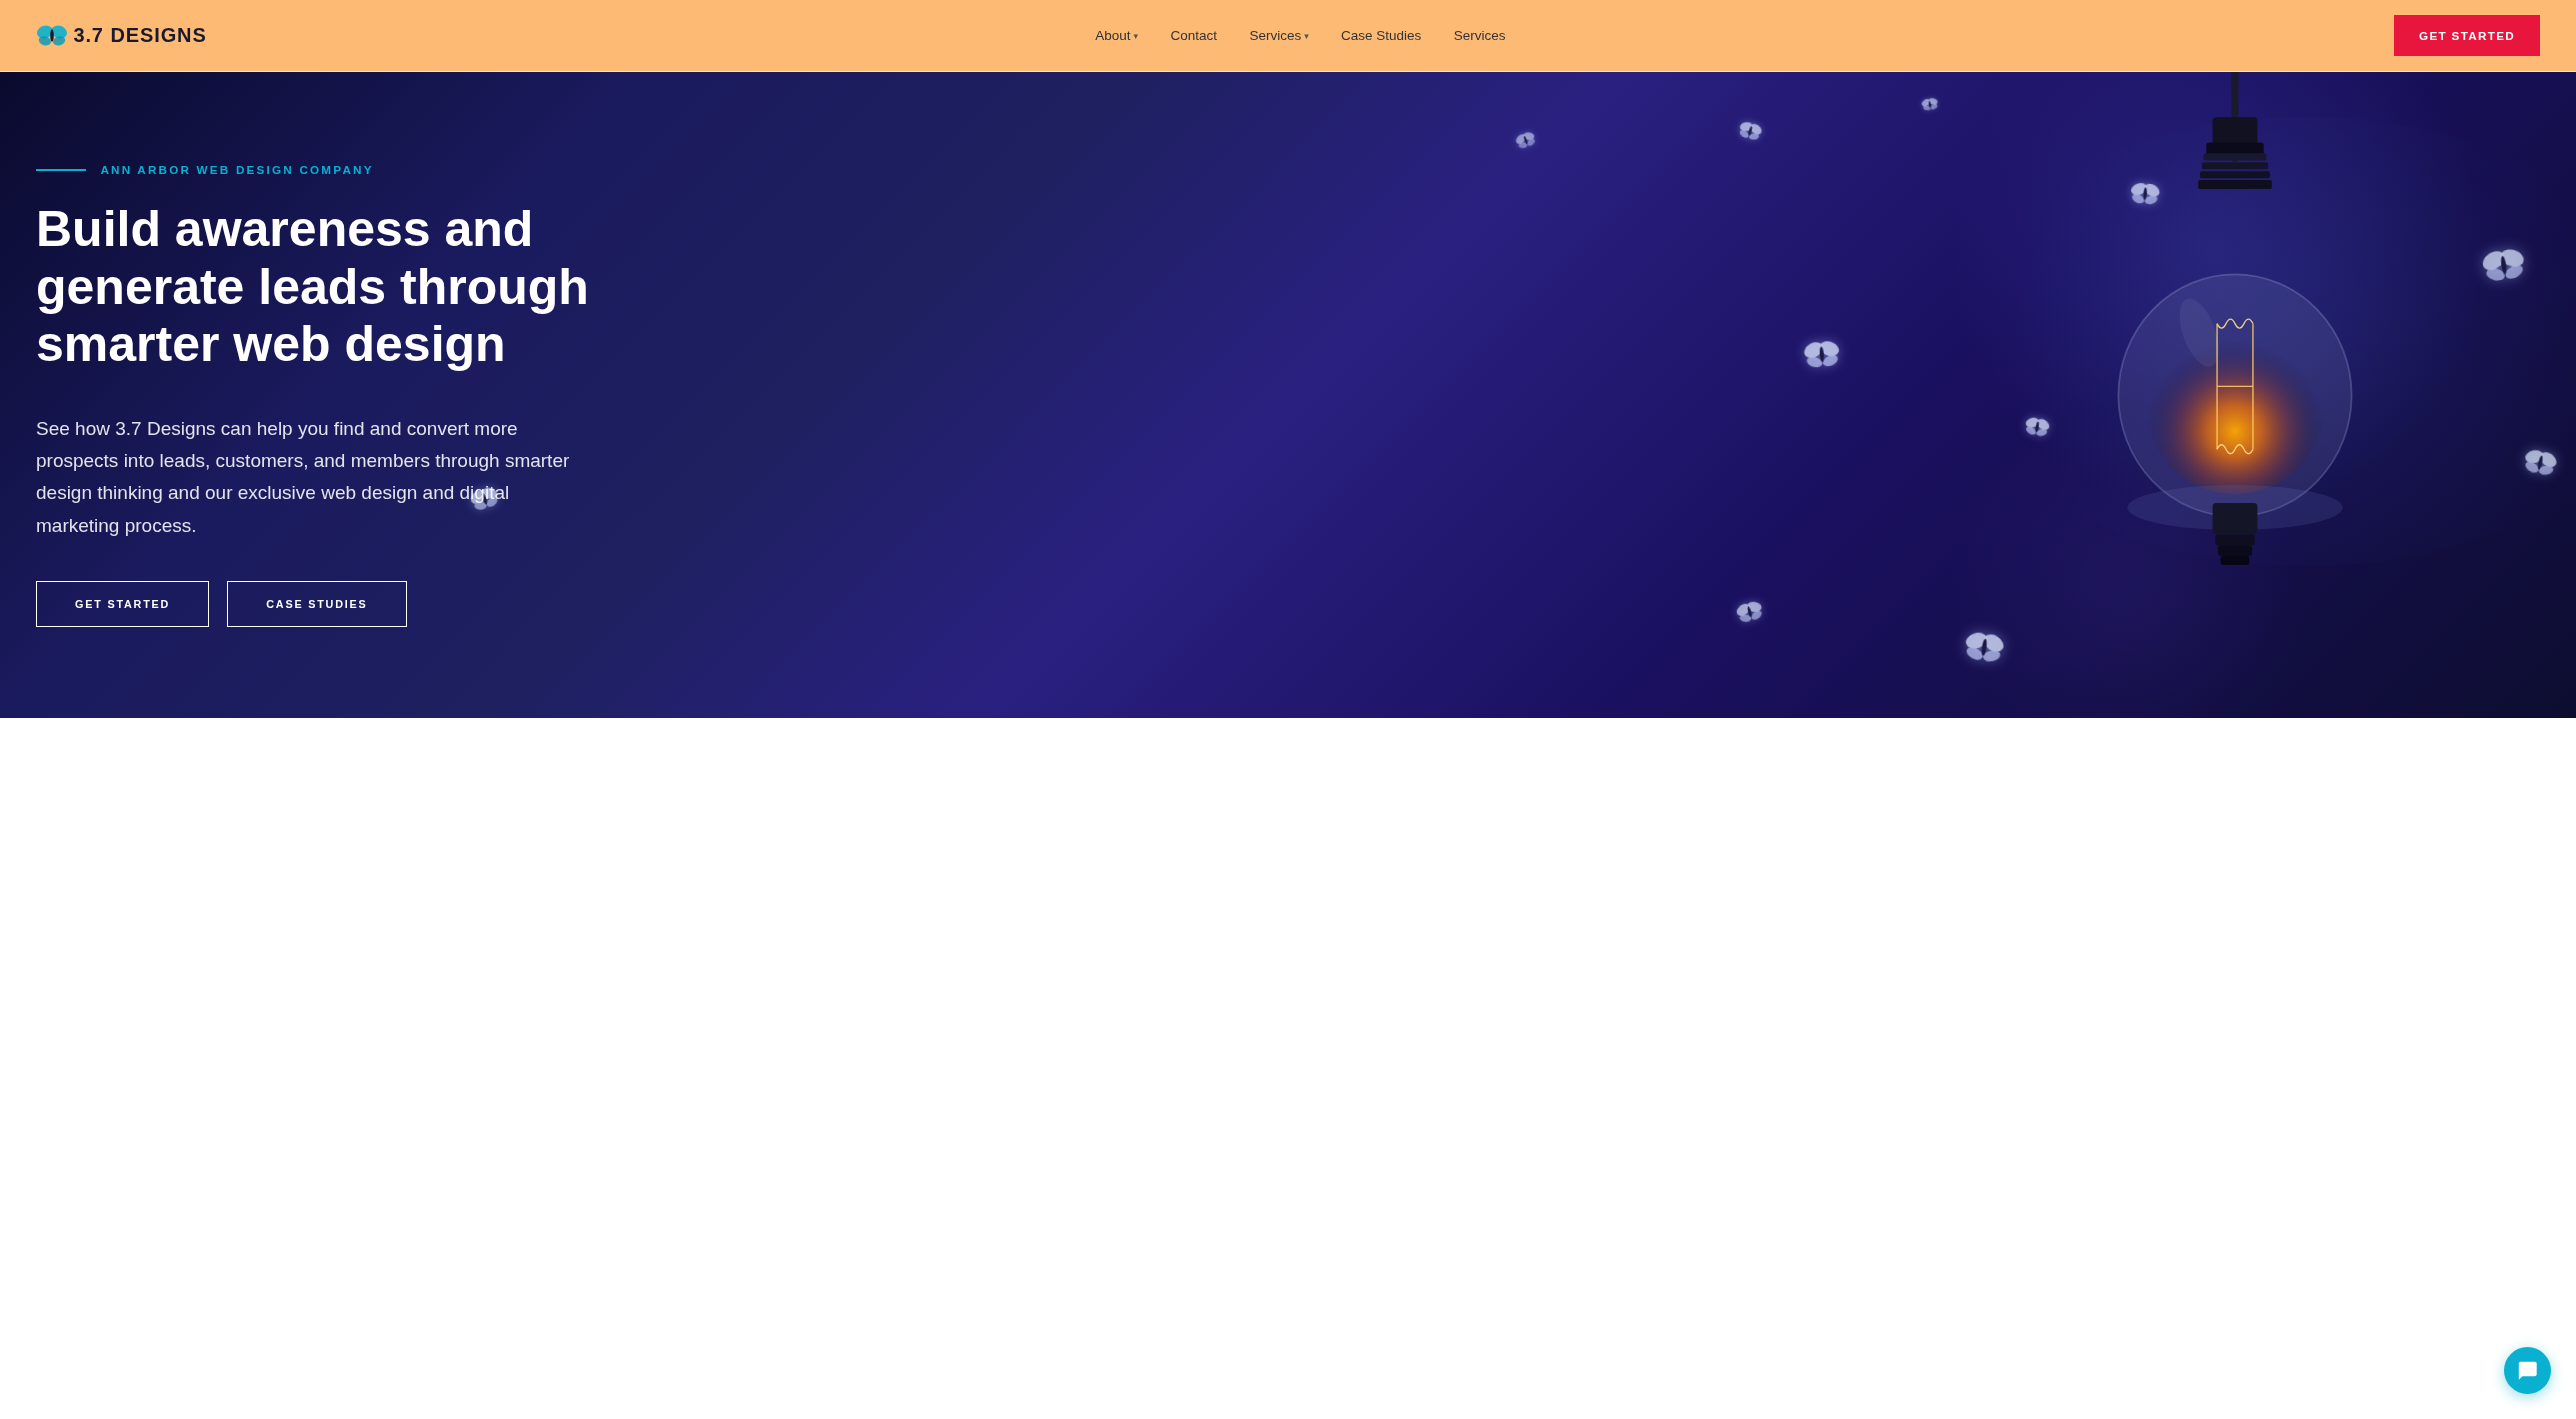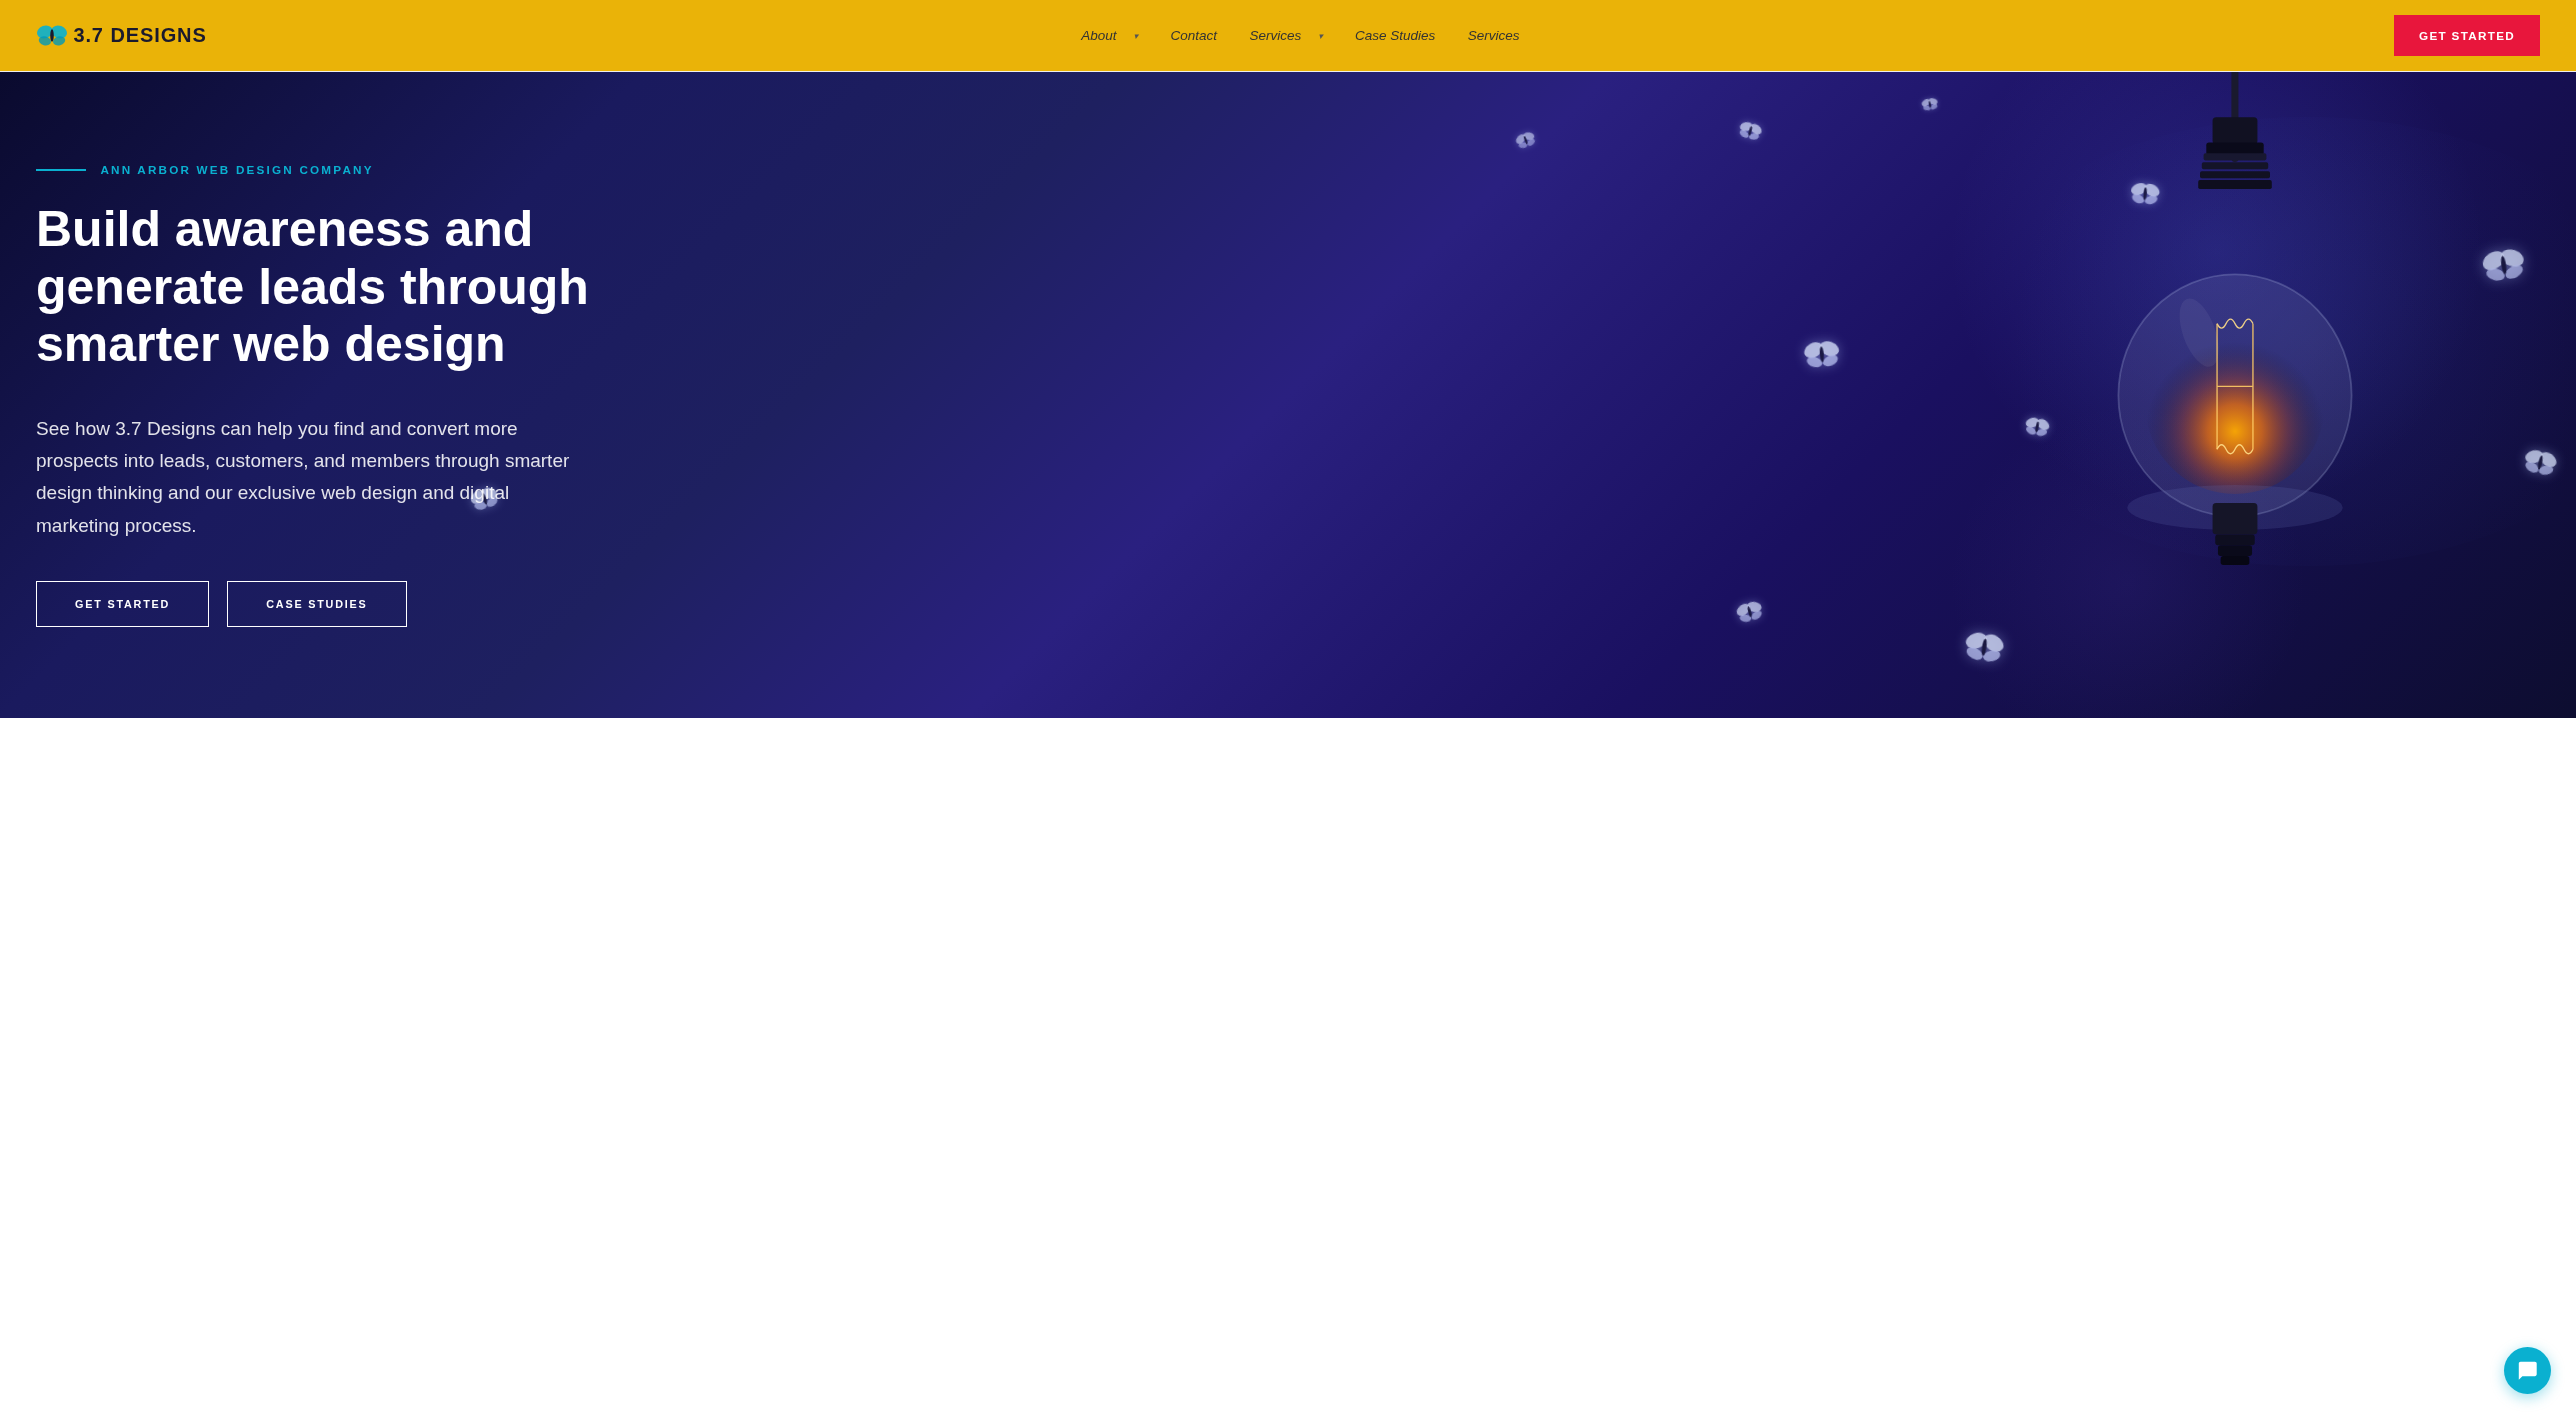--- a/index.html
+++ b/index.html
@@ -5,21 +5,21 @@
     * { margin: 0; padding: 0; box-sizing: border-box; }
     body { font-family: 'Arial', sans-serif; overflow-x: hidden; }
 
     
     .navbar {
       display: flex;
       align-items: center;
       justify-content: space-between;
       padding: 0 36px;
       height: 72px;
-      background: #eab308;
+      background: #fdba74;
       border-bottom: 0.9px solid #eee;
       position: relative;
       z-index: 10;
     }
     .logo {
       display: flex;
       align-items: center;
       gap: 5.4px;
       text-decoration: none;
     }
@@ -39,22 +39,21 @@
       gap: 7.2px;
       list-style: none;
     }
     .nav-links li a {
       text-decoration: none;
       color: #333;
       font-size: 13.5px;
       padding: 7.2px 12.6px;
       display: flex;
       align-items: center;
-      gap: 17px;
-      font-style: italic;
+      gap: 3px;
     }
     .nav-chevron {
       font-size: 9px;
       color: #555;
     }
     .btn-get-started-nav {
       background: #e8163c;
       color: #fff;
       font-weight: bold;
       font-size: 11.7px;

